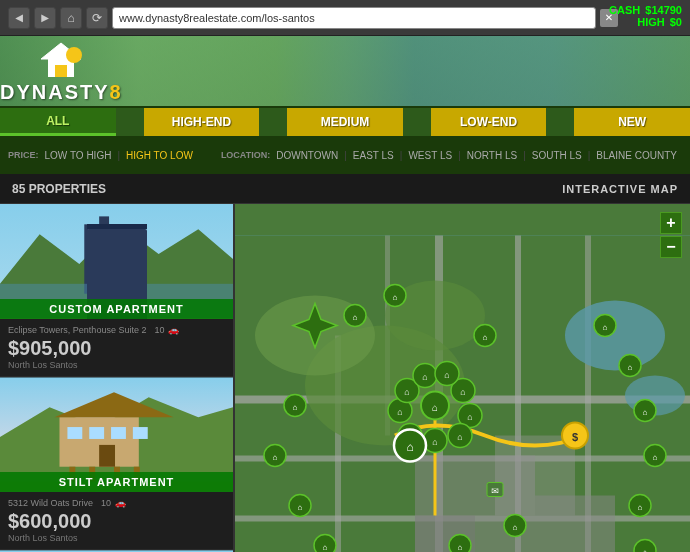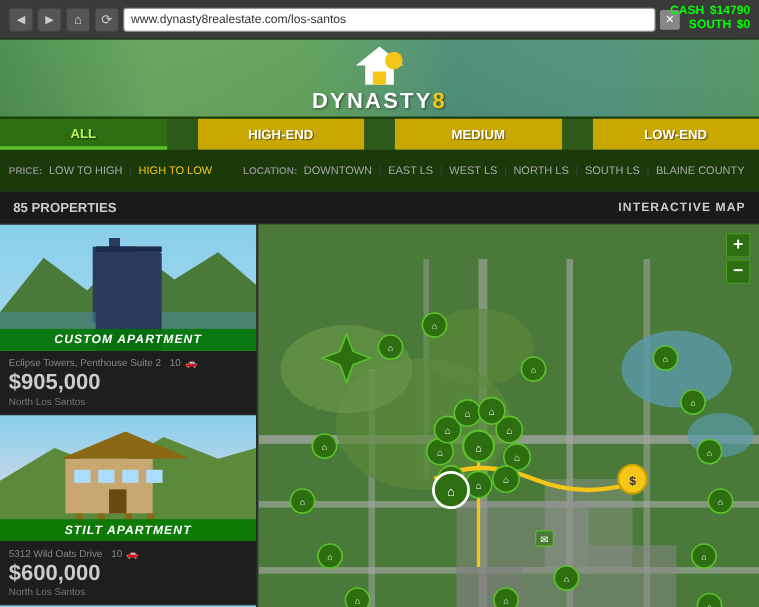--- a/index.html
+++ b/index.html
@@ -75,21 +75,20 @@
       position: relative;
     }
 
     
     .site-header {
       height: 70px;
       background: linear-gradient(to bottom, #4a8a3a, #2d5a1b);
       position: relative;
       display: flex;
       align-items: center;
-      justify-content: center;
       overflow: hidden;
     }
     .header-bg {
       position: absolute;
       top: 0; left: 0; right: 0; bottom: 0;
       background: linear-gradient(to right, #3a7a2a 0%, #5a9a4a 30%, #6aaa5a 50%, #5a9a4a 70%, #3a7a2a 100%);
       opacity: 0.7;
     }
     .logo-container {
       position: relative;
@@ -186,21 +185,20 @@
     .property-label {
       position: absolute;
       bottom: 0; left: 0; right: 0;
       background: rgba(0,120,0,0.85);
       color: #fff;
       font-size: 11px;
       font-weight: bold;
       text-align: center;
       padding: 4px 6px;
       letter-spacing: 1px;
-      font-style: italic;
     }
     .property-info {
       padding: 6px 8px;
     }
     .property-address {
       font-size: 9px;
       color: #888;
       display: flex;
       align-items: center;
       gap: 4px;
@@ -304,21 +302,21 @@
     <div class="close-btn">✕</div>
     <div style="width:60px;"></div>
   </div>
 
   <div class="cash-info">
     <div class="cash-line">
       <span>CASH</span>
       <span style="margin-left:2px;">$14790</span>
     </div>
     <div class="bank-line">
-      <span>SOUTH</span>
+      <span>HIGH</span>
       <span style="margin-left:2px;">$0</span>
     </div>
   </div>
 </div>
 
 <div class="site-wrapper">
 
   <div class="site-header">
     <div class="header-bg"></div>
 
@@ -335,20 +333,21 @@
         <span>DYNASTY</span><span class="logo-num">8</span>
       </div>
     </div>
   </div>
 
   <div class="nav-tabs">
     <div class="nav-tab active green-dark">ALL</div>
     <div class="nav-tab yellow">HIGH-END</div>
     <div class="nav-tab yellow">MEDIUM</div>
     <div class="nav-tab yellow">LOW-END</div>
+    <div class="nav-tab yellow">NEW</div>
   </div>
 
   <div class="filter-bar">
     <span class="filter-label">PRICE:</span>
     <span class="filter-option">LOW TO HIGH</span>
     <span class="filter-sep">|</span>
     <span class="filter-option active">HIGH TO LOW</span>
     <span style="width:16px;"></span>
     <span class="filter-label">LOCATION:</span>
     <span class="filter-option">DOWNTOWN</span>

